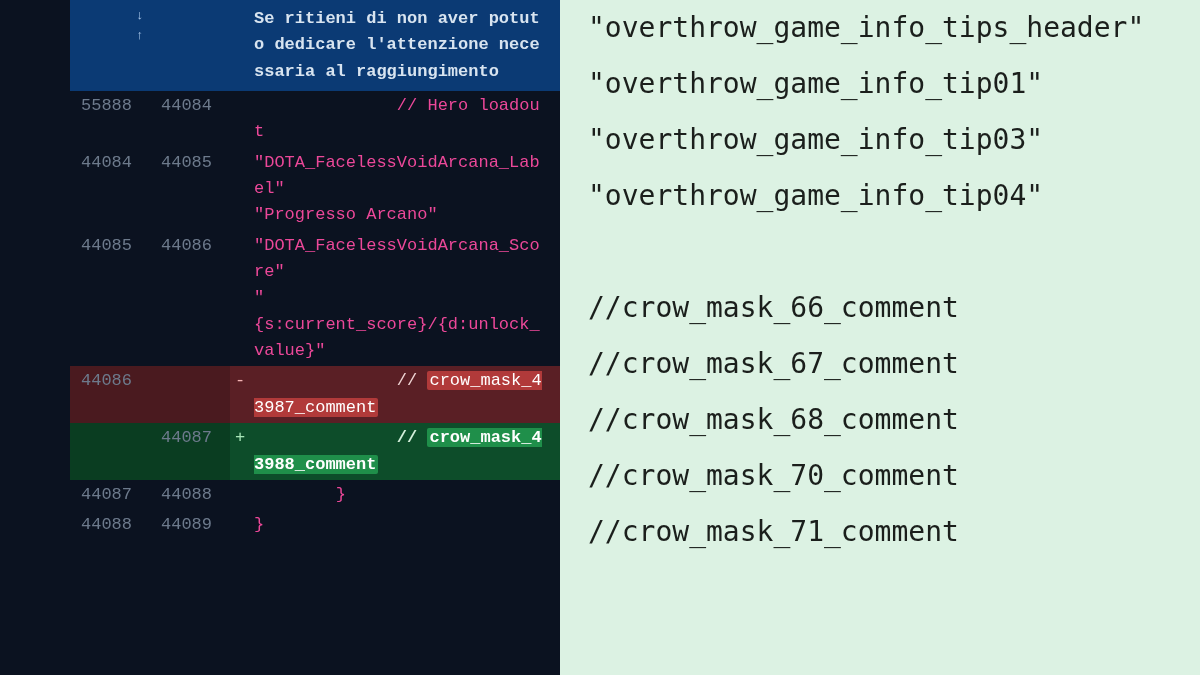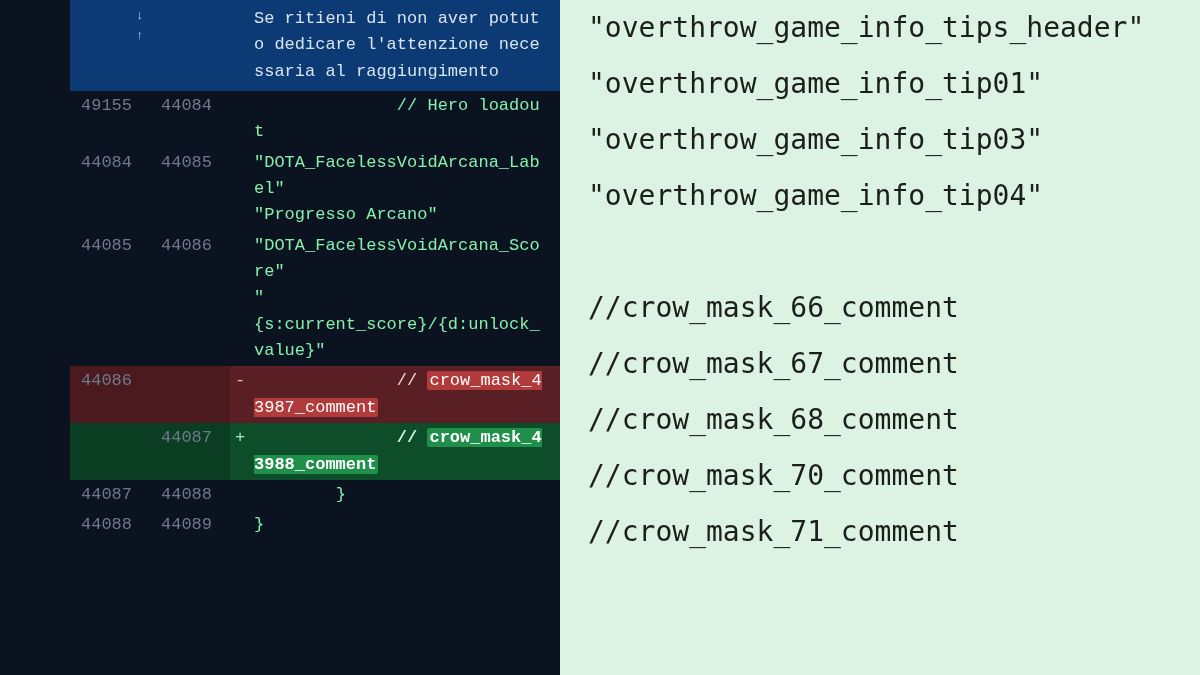--- a/index.html
+++ b/index.html
@@ -35,27 +35,27 @@
   td.gutter {
     width: 20px;
     text-align: center;
     color: #9aa5b1;
   }
   td.code {
     white-space: pre-wrap;
     word-break: break-all;
     padding-right: 18px;
     padding-left: 4px;
-    color: #86efac;
+    color: #ec4899;
   }
   tr.expand { background: #0b3a74; }
   tr.expand td { padding-top: 6px; padding-bottom: 6px; }
   tr.expand td.lnum-old, tr.expand td.lnum-new { background: #0b3a74; }
   tr.expand .expand-icon { color: #a9c5e8; letter-spacing: 2px; font-size: 13px; display:block; text-align:center;}
-  tr.expand td.code { color: #d8e4f0; }
+  tr.expand td.code { color: #d8e4f0; font-weight: bold; }
 
   tr.del { background: #5a1f25; }
   tr.del td.lnum-old, tr.del td.lnum-new { background: #4a1a1f; }
   tr.del td.gutter { color: #f5b5b5; }
   tr.del td.code { color: #f0d6d6; }
   .hl-del { background: #b13a3a; color: #fff; padding: 0 2px; border-radius: 2px; }
 
   tr.add { background: #0d4d2a; }
   tr.add td.lnum-old, tr.add td.lnum-new { background: #0a3d21; }
   tr.add td.gutter { color: #a8e6b8; }
@@ -85,21 +85,21 @@
       <tr class="expand">
         <td class="lnum-old" colspan="2">
           <span class="expand-icon">↓</span>
           <span class="expand-icon">↑</span>
         </td>
         <td class="gutter"></td>
         <td class="code">Se ritieni di non aver potuto dedicare l'attenzione necessaria al raggiungimento</td>
       </tr>
 
       <tr>
-        <td class="lnum-old">49155</td>
+        <td class="lnum-old">55888</td>
         <td class="lnum-new">44084</td>
         <td class="gutter"></td>
         <td class="code">              // Hero loadout</td>
       </tr>
 
       <tr>
         <td class="lnum-old">44084</td>
         <td class="lnum-new">44085</td>
         <td class="gutter"></td>
         <td class="code">"DOTA_FacelessVoidArcana_Label"

